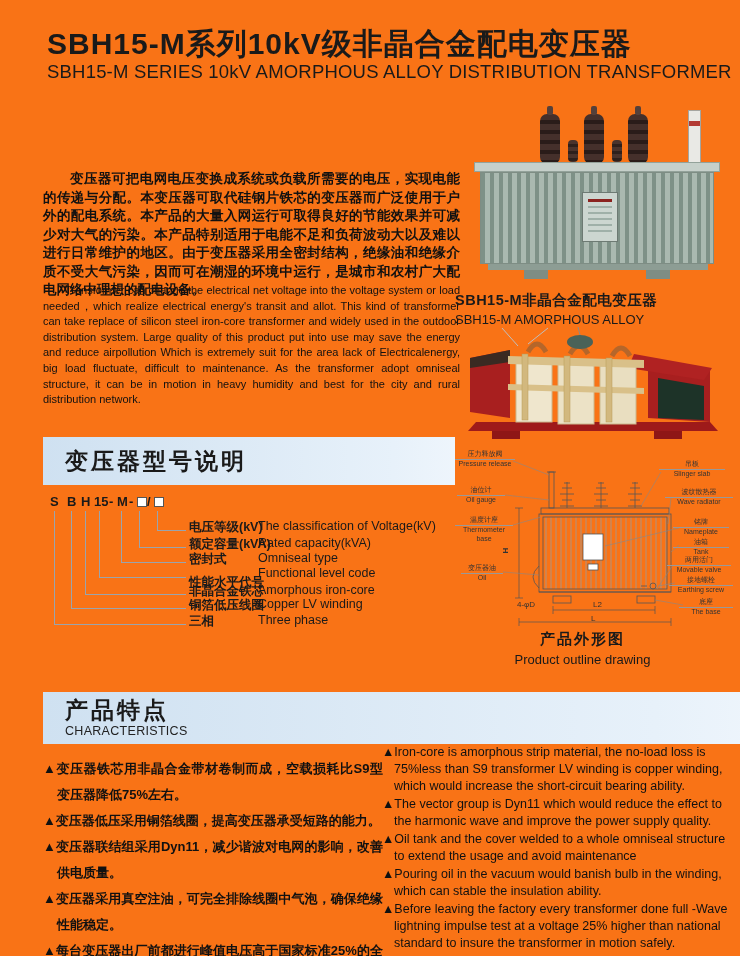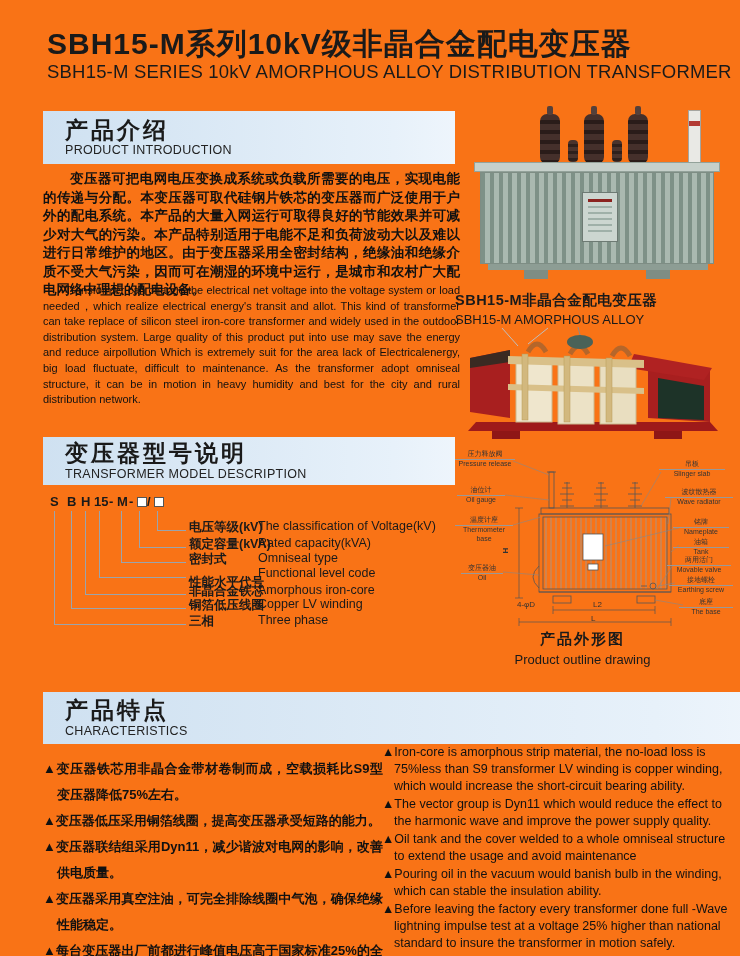--- a/index.html
+++ b/index.html
@@ -76,24 +76,20 @@
   svg{display:block;}
 </style>
 </head>
 <body>
 
 <div class="page">
 
   <div class="title-zh">SBH15-M系列10kV级非晶合金配电变压器</div>
   <div class="title-en">SBH15-M SERIES 10kV AMORPHOUS ALLOY DISTRIBUTION TRANSFORMER</div>
 
-  <div class="secbox" id="sec1">
-    <div class="sec-zh">产品介绍</div>
-    <div class="sec-en">PRODUCT INTRODUCTION</div>
-  </div>
 
   <div class="para para-zh">变压器可把电网电压变换成系统或负载所需要的电压，实现电能的传递与分配。本变压器可取代硅钢片铁芯的变压器而广泛使用于户外的配电系统。本产品的大量入网运行可取得良好的节能效果并可减少对大气的污染。本产品特别适用于电能不足和负荷波动大以及难以进行日常维护的地区。由于变压器采用全密封结构，绝缘油和绝缘介质不受大气污染，因而可在潮湿的环境中运行，是城市和农村广大配电网络中理想的配电设备。</div>
   <div class="para para-en">Transformer can change the electrical net voltage into the voltage system or load needed，which realize electrical energy's transit and allot. This kind of transformer can take replace of silicon steel iron-core transformer and widely used in the outdoor distribution system. Large quality of this product put into use may save the energy and reduce airpollution Which is extremely suit for the area lack of Electricalenergy, big load fluctuate, difficult to maintenance. As the transformer adopt omniseal structure, it can be in motion in heavy humidity and best for the city and rural distribution network.</div>
 
   <div class="photo1">
     <div class="p1-bush" style="left:78px"></div>
     <div class="p1-bush" style="left:122px"></div>
     <div class="p1-bush" style="left:166px"></div>
     <div class="p1-smallbush" style="left:106px"></div>
     <div class="p1-smallbush" style="left:150px"></div>
@@ -132,21 +128,20 @@
       <path d="M112 28 q 9 -16 18 0" stroke="#b5662a" stroke-width="5" fill="none"></path>
       <path d="M154 30 q 9 -16 18 0" stroke="#b5662a" stroke-width="5" fill="none"></path>
       <ellipse cx="122" cy="16" rx="13" ry="7" fill="#4a6258"></ellipse>
       <path d="M122 9 L120 1" stroke="#8a8a8a" stroke-width="1" fill="none"></path>
       <path d="M60 20 L44 2 M70 18 L90 2" stroke="#bfbfbf" stroke-width="1" fill="none"></path>
     </svg>
   </div>
 
   <div class="secbox" id="sec2">
     <div class="sec-zh">变压器型号说明</div>
-    <div class="sec-en">TRANSFORMER MODEL DESCRIPTION</div>
   </div>
 
   <div class="model">
     <span class="mcode" style="left:7px">S</span>
     <span class="mcode" style="left:24px">B</span>
     <span class="mcode" style="left:38px">H</span>
     <span class="mcode" style="left:51px">15</span>
     <span class="mcode" style="left:66px">-</span>
     <span class="mcode" style="left:74px">M</span>
     <span class="mcode" style="left:86px">-</span>

